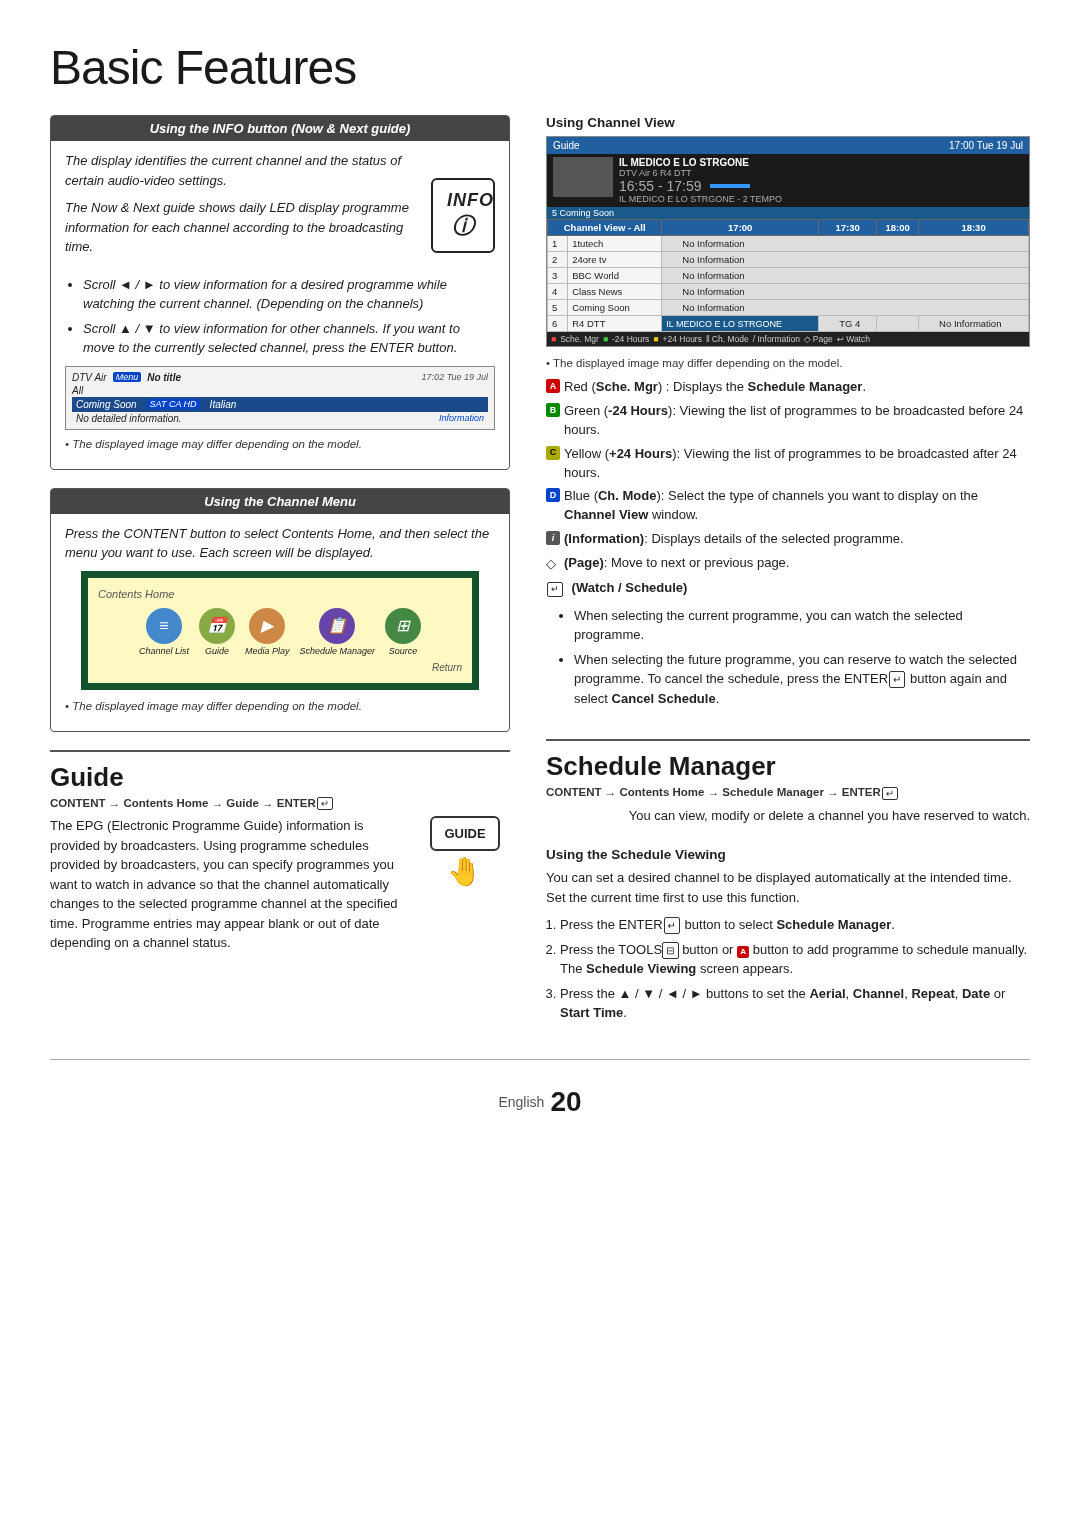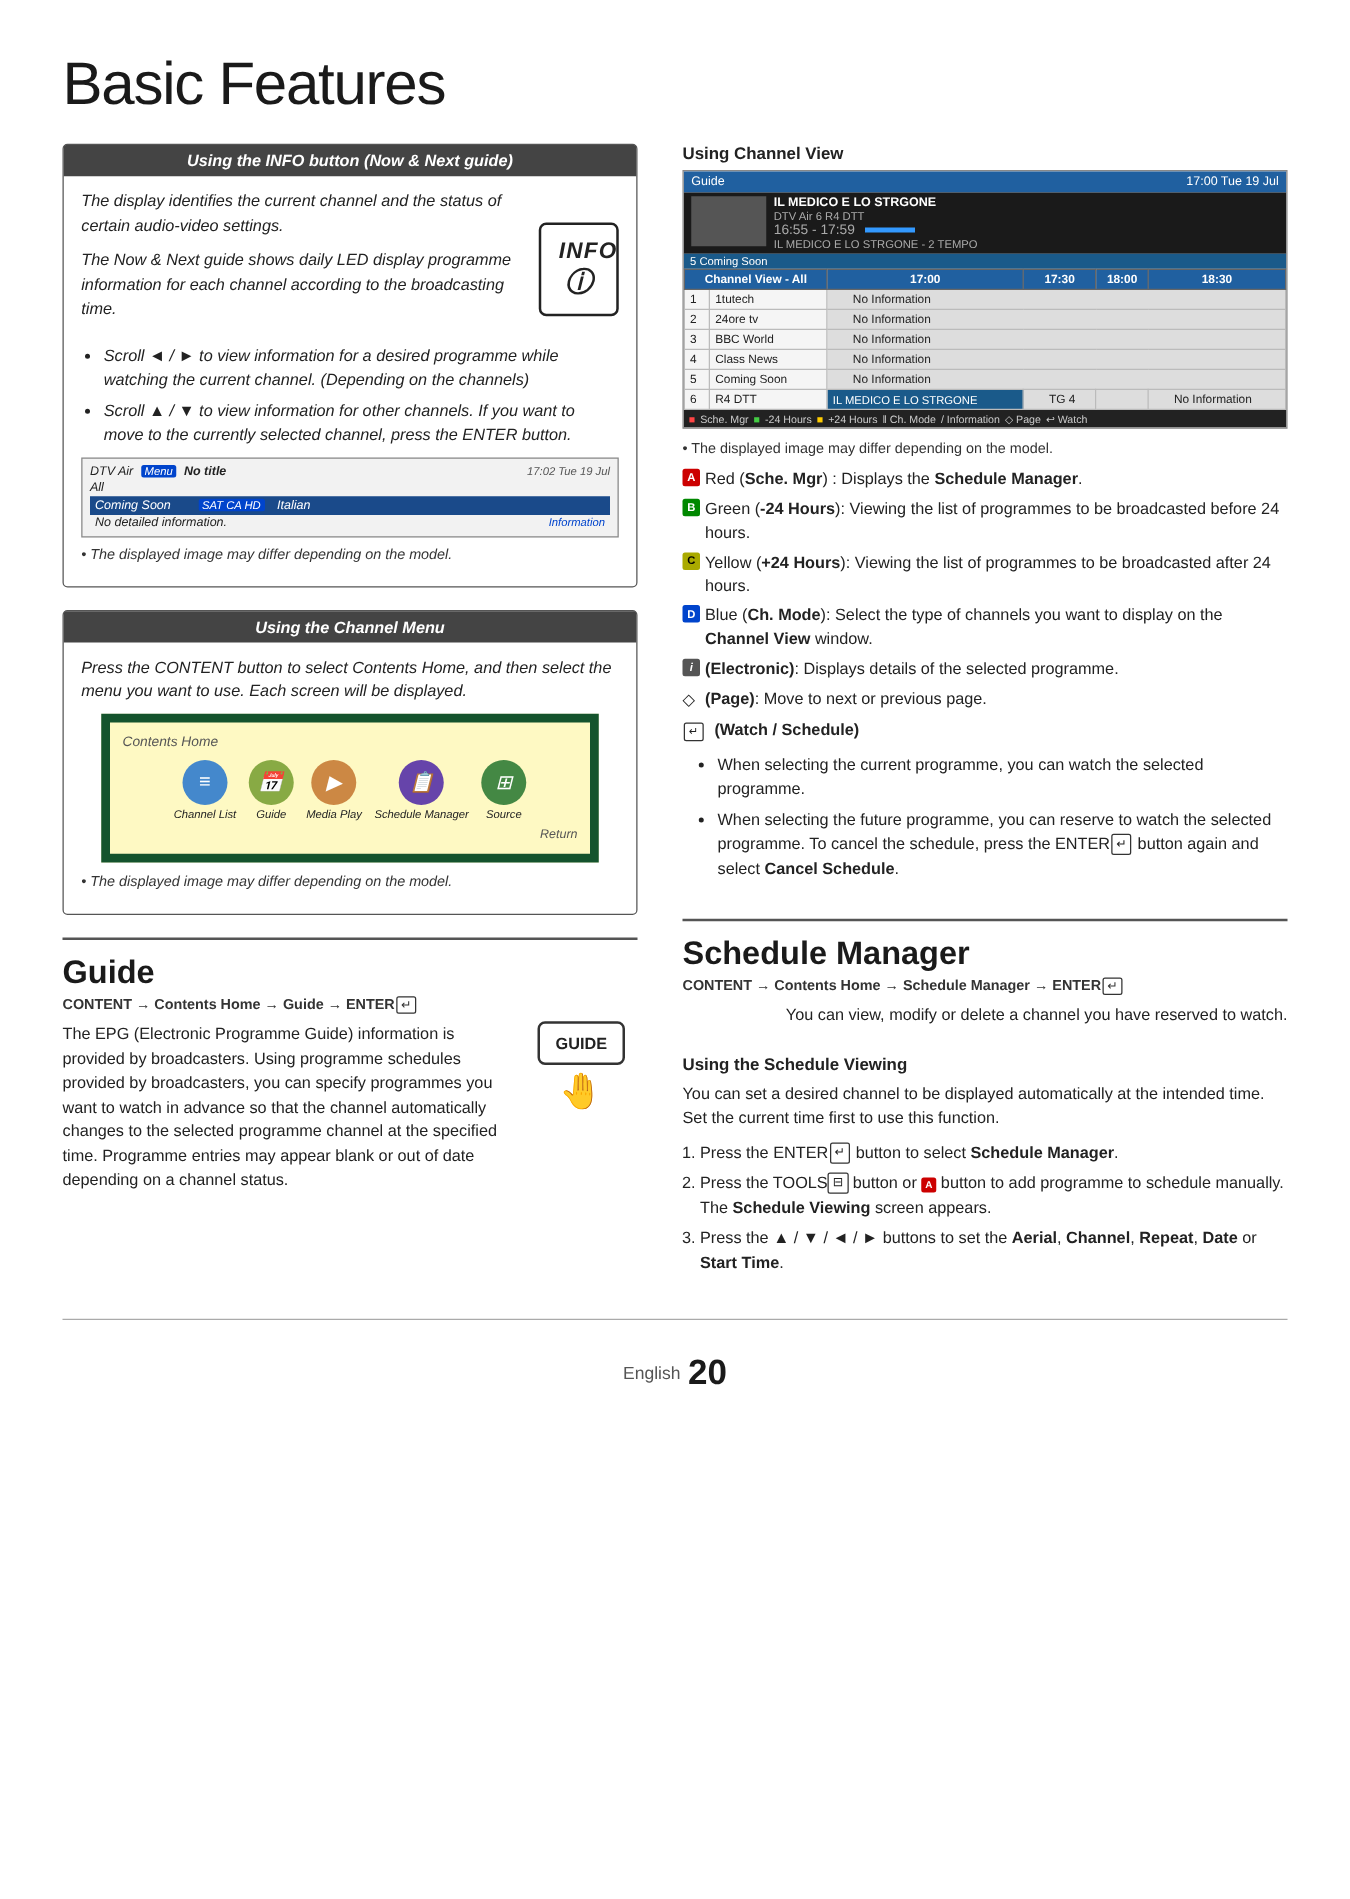--- a/index.html
+++ b/index.html
@@ -309,21 +309,21 @@
             <span>DTV Air</span>
             <span class="dtv-badge">Menu</span>
             <b>No title</b>
             <span class="dtv-right">17:02 Tue 19 Jul</span>
           </div>
           <div class="dtv-row">
             <span>All</span>
           </div>
           <div class="dtv-row" style="background:#1a4a8a;color:#fff;padding:2px 4px;">
             <span>Coming Soon</span>
-            <span class="dtv-badge" style="margin-left:16px;text-align:center;">SAT CA HD</span>
+            <span class="dtv-badge" style="margin-left:4px;text-align:center;">SAT CA HD</span>
             <span style="margin-left:4px;">Italian</span>
           </div>
           <div class="dtv-row" style="padding:1px 4px;">
             <span>No detailed information.</span>
             <span class="dtv-right" style="color:#0044cc;">Information</span>
           </div>
         </div>
 
         <p class="note-italic">The displayed image may differ depending on the model.</p>
       </div>
@@ -391,21 +391,21 @@
       <div class="channel-view-img">
         <div class="cv-header">
           <span>Guide</span>
           <span>17:00 Tue 19 Jul</span>
         </div>
         <div style="background:#1a1a1a;color:#fff;display:flex;gap:6px;padding:3px 6px;">
           <div style="width:60px;height:40px;background:#555;flex-shrink:0;"></div>
           <div style="flex:1;">
             <div style="font-weight:bold;font-size:10px;">IL MEDICO E LO STRGONE</div>
             <div style="font-size:9px;color:#aaa;">DTV Air 6 R4 DTT</div>
-            <div style="font-size:11px;color:#aaa;display:flex;gap:8px;align-items:center;">
+            <div style="font-size:14px;color:#aaa;display:flex;gap:8px;align-items:center;">
               <span>16:55 - 17:59</span>
               <span style="background:#3399ff;width:40px;height:4px;display:inline-block;"></span>
             </div>
             <div style="font-size:9px;color:#aaa;">IL MEDICO E LO STRGONE - 2 TEMPO</div>
           </div>
         </div>
         <div style="background:#1a5a8a;color:#fff;font-size:9px;padding:1px 5px;">5 Coming Soon</div>
         <table class="cv-table">
           <thead>
             <tr>
@@ -480,21 +480,21 @@
         <div class="bullet-item">
           <span class="bullet-colored bc-yellow">C</span>
           <span>Yellow (<b>+24 Hours</b>): Viewing the list of programmes to be broadcasted after 24 hours.</span>
         </div>
         <div class="bullet-item">
           <span class="bullet-colored bc-blue">D</span>
           <span>Blue (<b>Ch. Mode</b>): Select the type of channels you want to display on the <b>Channel View</b> window.</span>
         </div>
         <div class="bullet-item">
           <span class="bullet-colored bc-info" style="font-style:italic;">i</span>
-          <span><b>(Electronic)</b>: Displays details of the selected programme.</span>
+          <span><b>(Information)</b>: Displays details of the selected programme.</span>
         </div>
         <div class="bullet-item">
           <span style="margin-top:1px;margin-right:4px;">◇</span>
           <span><b>(Page)</b>: Move to next or previous page.</span>
         </div>
         <div class="bullet-item">
           <span style="margin-top:1px;margin-right:4px;"><span class="enter-icon" style="font-size:9px;">↵</span></span>
           <span><b>(Watch / Schedule)</b></span>
         </div>
         <ul style="margin-left:28px;margin-top:2px;">

